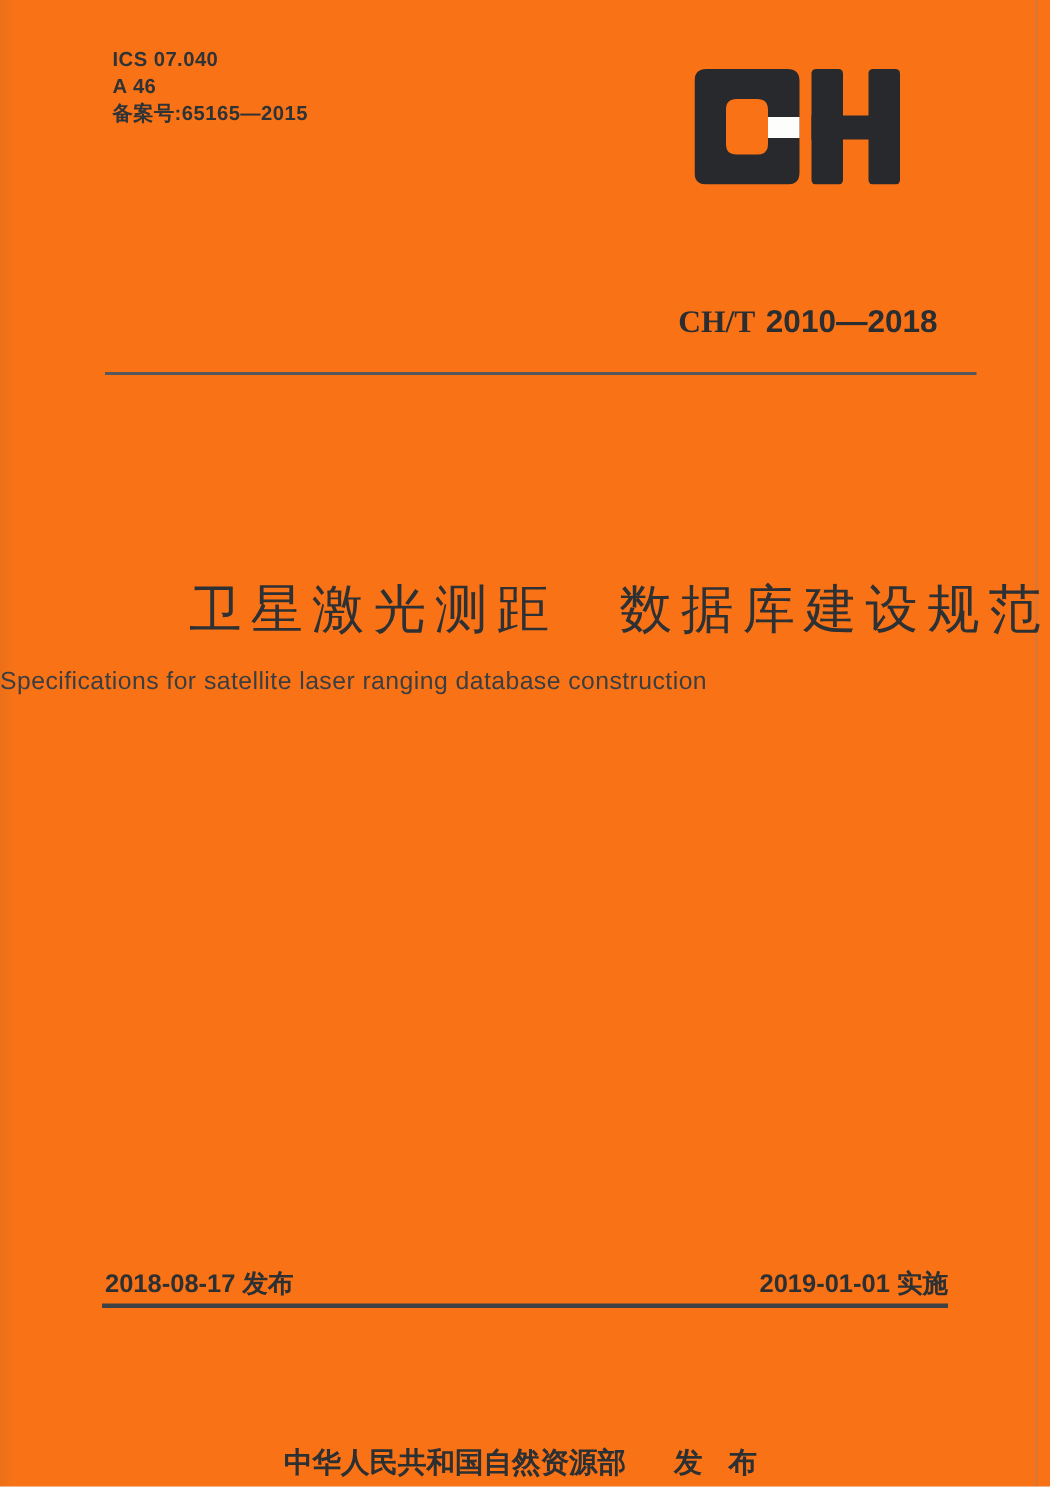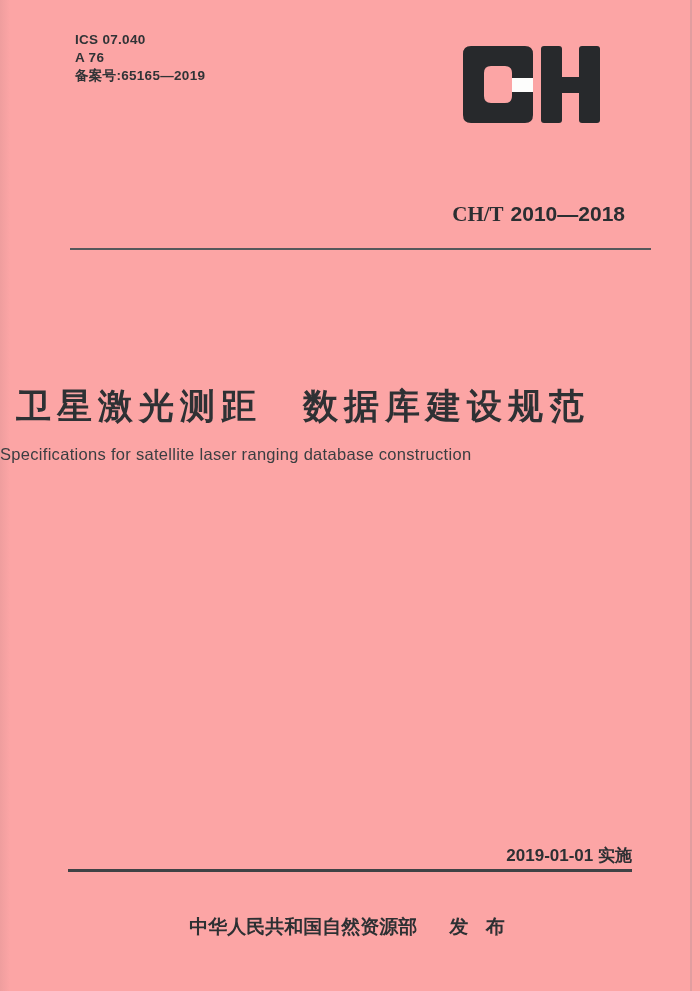--- a/index.html
+++ b/index.html
@@ -6,21 +6,21 @@
     margin: 0;
     padding: 0;
     background: #e9e9e9;
     font-family: "Liberation Sans", "DejaVu Sans", sans-serif;
   }
   .page {
     position: relative;
     width: 700px;
     height: 991px;
     margin: 0 auto;
-    background: #fca5a5;
+    background: #f97316;
     overflow: hidden;
     color: #2e3134;
   }
   
   .scan-edge-left {
     position: absolute; left: 0; top: 0; bottom: 0; width: 10px;
     background: linear-gradient(to right, rgba(60,60,65,0.07), rgba(60,60,65,0));
   }
   .scan-edge-right {
     position: absolute; right: 8px; top: 0; bottom: 0; width: 2px;
@@ -67,23 +67,23 @@
   }
   .rule-top {
     position: absolute;
     left: 70px; top: 248px;
     width: 581px; height: 2px;
     background: #55585b;
   }
   .doc-title {
     position: absolute;
     left: 0; right: 0; top: 383px;
-    text-align: left;
+    text-align: right;
     font-size: 35px;
-    font-weight: 700;
+    font-weight: 400;
     letter-spacing: 6px;
     color: #2e3134;
     white-space: nowrap;
     padding-left: 16px;
   }
   .doc-subtitle {
     position: absolute;
     left: 0; right: 0; top: 445px;
     font-size: 16.5px;
     font-weight: 400;
@@ -107,21 +107,21 @@
     white-space: nowrap;
   }
   .rule-bottom {
     position: absolute;
     left: 68px; top: 869px;
     width: 564px; height: 3px;
     background: #3f4245;
   }
   .publisher-row {
     position: absolute;
-    left: 0; right: 0; top: 914px;
+    left: 0; right: 0; top: 962px;
     display: flex;
     justify-content: center;
     align-items: baseline;
     gap: 32px;
     font-size: 19px;
     font-weight: 700;
     color: #2d3033;
     white-space: nowrap;
   }
   .publisher-row .publish-label {
@@ -131,22 +131,22 @@
 </head>
 <body>
 
 <div class="page">
 
   <div class="scan-edge-left"></div>
   <div class="scan-edge-right"></div>
 
   <div class="ics-block">
     <div>ICS 07.040</div>
-    <div>A 76</div>
-    <div>备案号:65165—2019</div>
+    <div>A 46</div>
+    <div>备案号:65165—2015</div>
   </div>
 
   <svg class="ch-logo" viewBox="0 0 137 77" role="img" aria-label="CH">
 
     <path fill="#27292c" fill-rule="evenodd" d="M8,0 H62 Q70,0 70,8 V69 Q70,77 62,77 H8 Q0,77 0,69 V8 Q0,0 8,0 Z
          M28,20 H42 Q49,20 49,27 V50 Q49,57 42,57 H28 Q21,57 21,50 V27 Q21,20 28,20 Z"></path>
 
     <rect fill="#fdfdfc" x="49" y="32" width="21" height="14"></rect>
 
     <rect fill="#27292c" x="78" y="0" width="21" height="77" rx="3"></rect>
@@ -157,20 +157,21 @@
 
   <div class="std-number">
     <span class="prefix">CH/T</span><span>2010—2018</span>
   </div>
 
   <div class="rule-top"></div>
 
   <div class="doc-title">卫星激光测距　数据库建设规范</div>
   <div class="doc-subtitle">Specifications for satellite laser ranging database construction</div>
 
+  <div class="date-issue">2018-08-17 发布</div>
   <div class="date-impl">2019-01-01 实施</div>
 
   <div class="rule-bottom"></div>
 
   <div class="publisher-row">
     <span>中华人民共和国自然资源部</span>
     <span class="publish-label">发 布</span>
   </div>
 
 </div>

